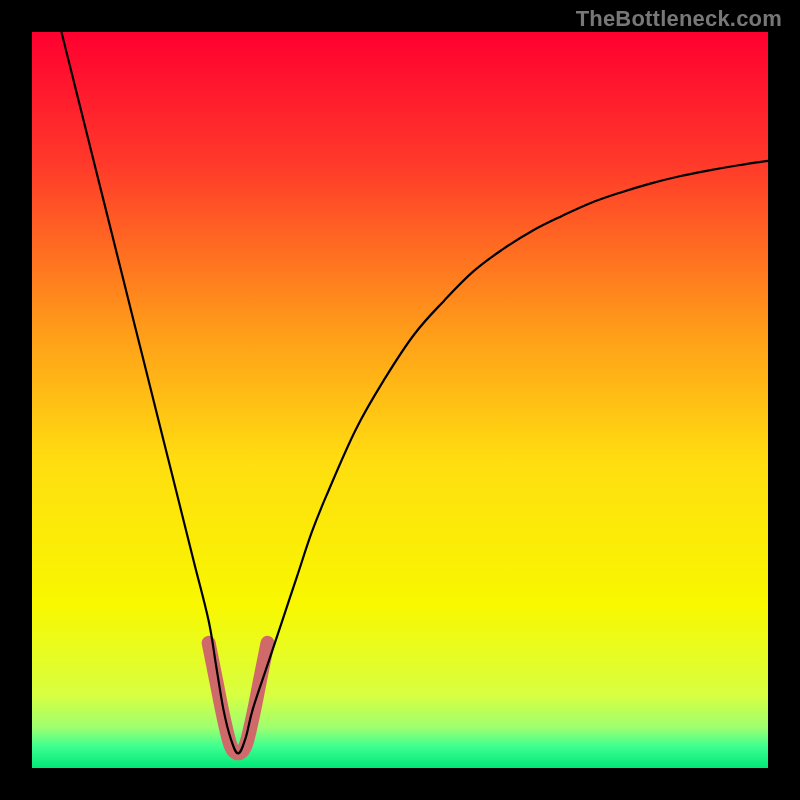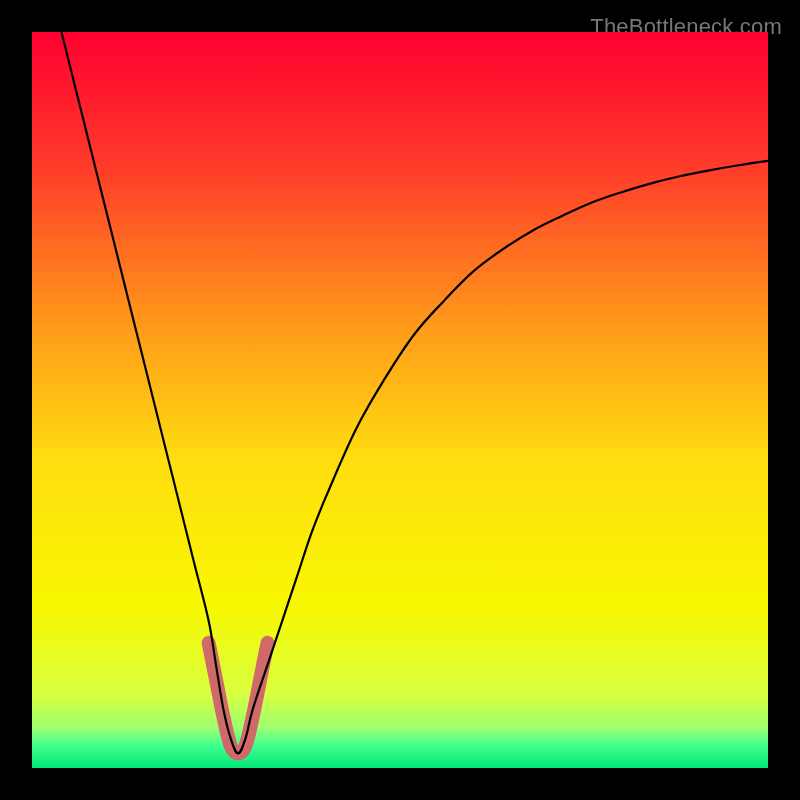--- a/index.html
+++ b/index.html
@@ -14,25 +14,25 @@
   .frame {
     position: absolute;
     top: 0;
     left: 0;
     width: 800px;
     height: 800px;
     background: #000;
   }
   .watermark {
     position: absolute;
-    top: 14px;
+    top: 6px;
     right: 18px;
     color: #777;
     font-size: 22px;
-    font-weight: 400;
+    font-weight: 700;
     letter-spacing: 0.2px;
   }
   svg {
     position: absolute;
     top: 0;
     left: 0;
   }
 </style>
 </head>
 <body>

